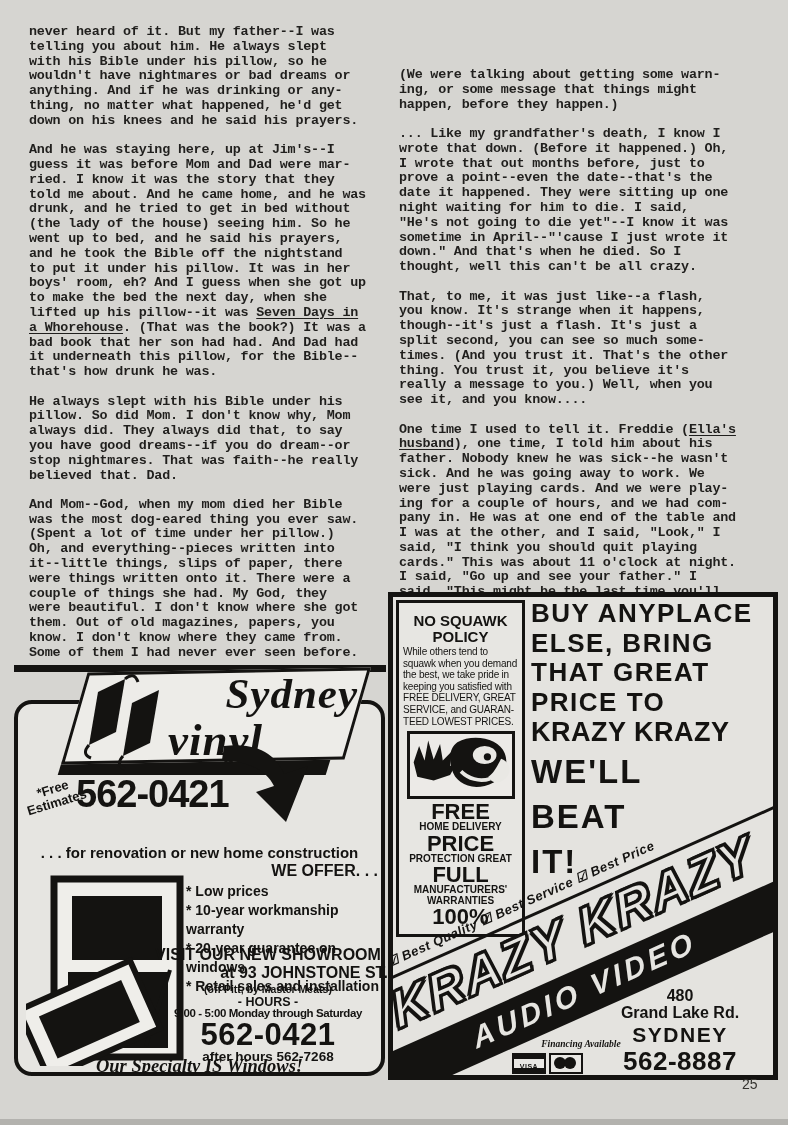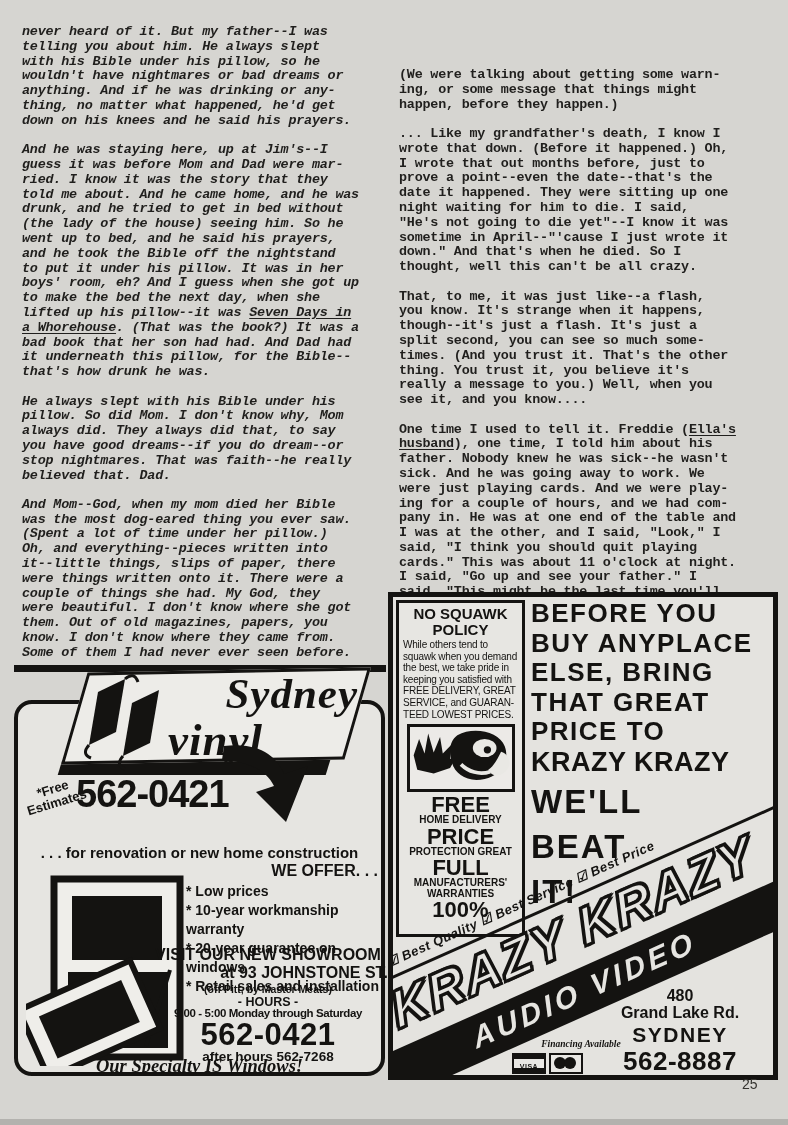--- a/index.html
+++ b/index.html
@@ -5,21 +5,21 @@
   html,body{margin:0;padding:0;background:#8f8e8a;}
   .page{position:relative;width:788px;height:1125px;margin:0 auto;overflow:hidden;
         background:linear-gradient(180deg,#dad9d5 0%,#d6d5d1 55%,#cfcecа 100%);
         background-color:#d6d5d1;color:#1d1c1a;}
   .scan-edge{position:absolute;left:0;right:0;bottom:0;height:6px;background:#b3b2ae;}
   
   .tw{position:absolute;font-family:"Liberation Mono",monospace;font-size:13.4px;
       line-height:14.8px;font-weight:600;letter-spacing:-0.2px;color:#201f1d;}
   .tw p{margin:0 0 14.6px 0;white-space:pre-wrap;}
   .tw .u{text-decoration:underline;text-underline-offset:2px;}
-  .col-left{left:22px;top:25px;width:372px;font-style:italic;}
+  .col-left{left:29px;top:25px;width:372px;}
   .col-right{left:399px;top:20px;width:386px;margin-top:48px;}
   .hsans{font-family:"Liberation Sans",sans-serif;font-weight:bold;color:#141311;}
   .serifit{font-family:"Liberation Serif",serif;font-style:italic;font-weight:bold;color:#141311;}
   .pre{white-space:pre-line;}
   .abs{position:absolute;}
   
   .top-rule{position:absolute;left:14px;top:665px;width:372px;height:7px;background:#141311;}
   
   .syd{position:absolute;left:14px;top:700px;width:371px;height:376px;border:4px solid #141311;
        border-radius:18px;background:#e6e5e1;box-sizing:border-box;}
@@ -39,21 +39,21 @@
   .syd-note{left:130px;top:279px;width:240px;text-align:center;font-size:10.5px;}
   .syd-hlabel{left:130px;top:291px;width:240px;text-align:center;font-size:12.5px;}
   .syd-hours{left:118px;top:303px;width:264px;text-align:center;font-size:11.5px;letter-spacing:-0.4px;white-space:nowrap;}
   .syd-phone2{left:130px;top:313px;width:240px;text-align:center;font-size:31px;letter-spacing:0.5px;}
   .syd-after{left:130px;top:345px;width:240px;text-align:center;font-size:13.5px;}
   .syd-tag{left:0;top:352px;width:363px;text-align:center;font-size:18.5px;}
   
   .kz{position:absolute;left:388px;top:592px;width:390px;height:488px;border:5px solid #141311;
       background:#e4e3df;box-sizing:border-box;overflow:hidden;}
   .kz-nsq{left:3px;top:3px;width:129px;height:337px;border:3px solid #141311;background:#e7e6e2;
-          box-sizing:border-box;padding:3px 4px;overflow:hidden;text-align:center;}
+          box-sizing:border-box;padding:10px 4px;overflow:hidden;text-align:center;}
   .kz-nsq-title{font-size:15px;line-height:15.5px;}
   .kz-nsq-body{font-size:10px;line-height:11.6px;font-weight:400;text-align:left;margin-top:2px;letter-spacing:-0.2px;}
   .kz-parrot{width:108px;height:68px;border:3px solid #141311;background:#eceae7;margin:4px auto 2px;box-sizing:border-box;}
   .pk-big{font-size:22px;line-height:21px;}
   .pk-sm{font-size:10px;line-height:10.5px;}
   .kz-headline{left:138px;top:2px;width:242px;}
   .kz-hl{font-size:26px;line-height:29.6px;letter-spacing:1.5px;white-space:nowrap;}
   .kz-brandline{font-size:27px;line-height:31px;letter-spacing:0.5px;white-space:nowrap;}
   .kz-beat{font-size:33px;line-height:42px;letter-spacing:2px;margin-top:3px;}
   .kz-banner{left:-45px;top:380px;width:620px;height:140px;transform:rotate(-24deg);transform-origin:0 50%;}
@@ -241,21 +241,20 @@
       <div class="hsans pk-big">PRICE</div>
       <div class="hsans pre pk-sm">PROTECTION GREAT</div>
       <div class="hsans pk-big">FULL</div>
       <div class="hsans pre pk-sm">MANUFACTURERS'
 WARRANTIES</div>
       <div class="hsans pk-big">100%</div>
 
     </div>
 
     <div class="abs kz-headline">
-      <div class="hsans kz-hl">BEFORE YOU</div>
       <div class="hsans kz-hl">BUY ANYPLACE</div>
       <div class="hsans kz-hl">ELSE, BRING</div>
       <div class="hsans kz-hl">THAT GREAT</div>
       <div class="hsans kz-hl">PRICE TO</div>
       <div class="hsans kz-brandline">KRAZY KRAZY</div>
       <div class="hsans kz-beat">WE'LL</div>
       <div class="hsans kz-beat">BEAT</div>
       <div class="hsans kz-beat">IT!</div>
     </div>
 

